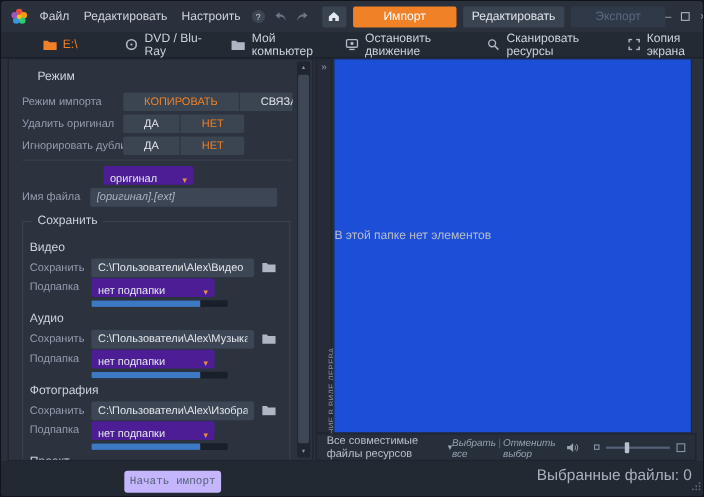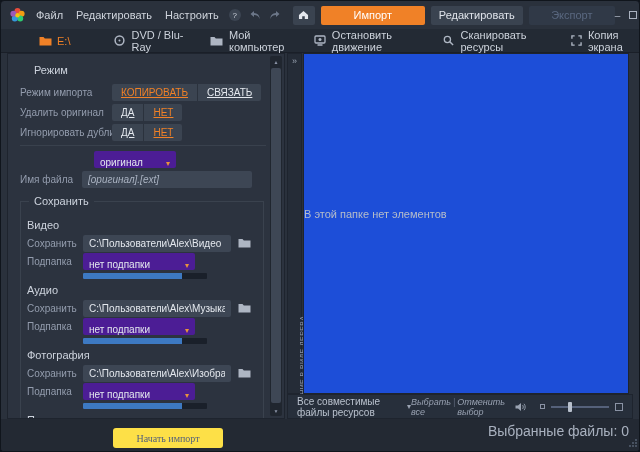--- a/index.html
+++ b/index.html
@@ -15,21 +15,21 @@
   .logo { width:17px; height:17px; margin-right:10px; flex:0 0 auto; }
   .menus { display:flex; gap:13px; color:#cfd4dc; }
   .menus span { cursor:default; }
   .tb-icons { display:flex; gap:8px; align-items:center; margin-left:10px; }
   .help-badge { width:12px; height:12px; border-radius:50%; background:#3c4552;
     color:#cfd5de; font-size:8px; display:flex; align-items:center; justify-content:center; }
   .nav-group { display:flex; gap:6px; align-items:center; margin-left:12px; }
   .btn { height:19px; display:flex; align-items:center; justify-content:center;
     border-radius:2px; border:0; font-family:inherit; font-size:11px; cursor:pointer; }
   .btn-home { width:22px; background:#3a4350; color:#e4e8ee; }
-  .btn-import { width:104px; background:#f08127; color:#fff; }
+  .btn-import { width:94px; background:#f08127; color:#fff; }
   .btn-edit { width:92px; background:#3a4350; color:#dfe3ea; }
   .btn-export { width:86px; background:#303947; color:#5a6880; }
   .win-ctrls { margin-left:auto; display:flex; gap:9px; align-items:center;
     color:#aab2c0; font-size:10px; padding-right:4px; }
   .maxi-box { width:8px; height:8px; border:1px solid #aab2c0; display:inline-block; }
 
   
   .tabbar { position:absolute; top:28px; left:0; right:0; height:24px;
     background:#232a34; border-bottom:1px solid #1a1f28; display:flex; align-items:center; }
   .drive-tab { margin-left:38px; display:flex; align-items:center; gap:5px;
@@ -42,21 +42,21 @@
   .left-panel { position:absolute; top:52px; left:6px; width:278px; height:366px;
     background:#2c333f; border:1px solid #1e242e; overflow:hidden; }
   .panel-content { position:absolute; top:0; left:0; right:18px; bottom:0;
     padding:10px 0 0 12px; overflow:hidden; }
   .sec-title { font-size:11px; color:#cdd3dd; margin-bottom:6px;padding-left:14px; }
   .frow { display:flex; align-items:center; height:20px; }
   .frow .lbl { flex:0 0 92px; color:#949dae; font-size:10px; overflow:hidden;
     white-space:nowrap; }
   .seg { display:flex; }
   .seg button { background:#3b4451; color:#e4e8ee; border:0; border-right:1px solid #2b323d;
-    font-family:inherit; font-size:10px; padding:3px 9px; cursor:pointer;text-decoration:underline; }
+    font-family:inherit; font-size:10px; padding:3px 19px; cursor:pointer; }
   .seg button:first-child { border-radius:2px 0 0 2px; }
   .seg button:last-child { border-radius:0 2px 2px 0; border-right:0; }
   .seg button.active { color:#f08127; }
   .divider { border-top:1px solid #39414d; margin:3px 0; }
   .dd { background:#4c1d95; border-radius:2px; height:17px; display:inline-flex;
     align-items:flex-end; font-size:10px; color:#e4e8ee; padding:0 6px; cursor:pointer; }
   .dd .arr { margin-left:auto; color:#e8933c; font-size:8px; padding-left:8px; }
   .tinput { background:#3d4654; border:0; color:#e4e8ee; font-size:10px;
     height:17px; padding:0 6px; border-radius:2px; font-family:inherit; }
   .tinput.italic { font-style:italic; color:#aab3c2; }
@@ -112,23 +112,23 @@
   .speaker { margin-left:10px; cursor:pointer; color:#9aa3b2; display:flex; }
   .zoom-slider { margin-left:14px; display:flex; align-items:center; gap:6px; }
   .sq-s { width:5px; height:5px; border:1px solid #8a93a5; }
   .track { position:relative; width:58px; height:2px; background:#55617a; }
   .track .knob { position:absolute; left:30%; top:-4px; width:4px; height:10px;
     background:#b8c0cc; border-radius:1px; cursor:grab; }
   .sq-l { width:8px; height:8px; border:1px solid #8a93a5; }
 
   
   .footer { position:absolute; left:0; right:0; top:418px; bottom:0; background:#232933; }
-  .btn-start { position:absolute; left:112px; top:9px; width:110px; height:20px;
-    background:#fde047; color:#55627a; border:0; border-radius:3px; font-size:10px;
-    font-family:Liberation Serif, serif; }
+  .btn-start { position:absolute; left:112px; top:9px; width:88px; height:20px;
+    background:#c4b5fd; color:#55627a; border:0; border-radius:3px; font-size:10px;
+    font-family:Liberation Mono, monospace; }
   .sel-count { position:absolute; right:10px; top:4px; font-size:14px; color:#a9b1bf; }
   .grip { position:absolute; right:2px; bottom:2px; cursor:nwse-resize; color:#5a6678; }
 </style>
 </head>
 <body>
 
 <div class="window">
 
   <div class="titlebar">
     <svg class="logo" viewBox="0 0 17 17">

